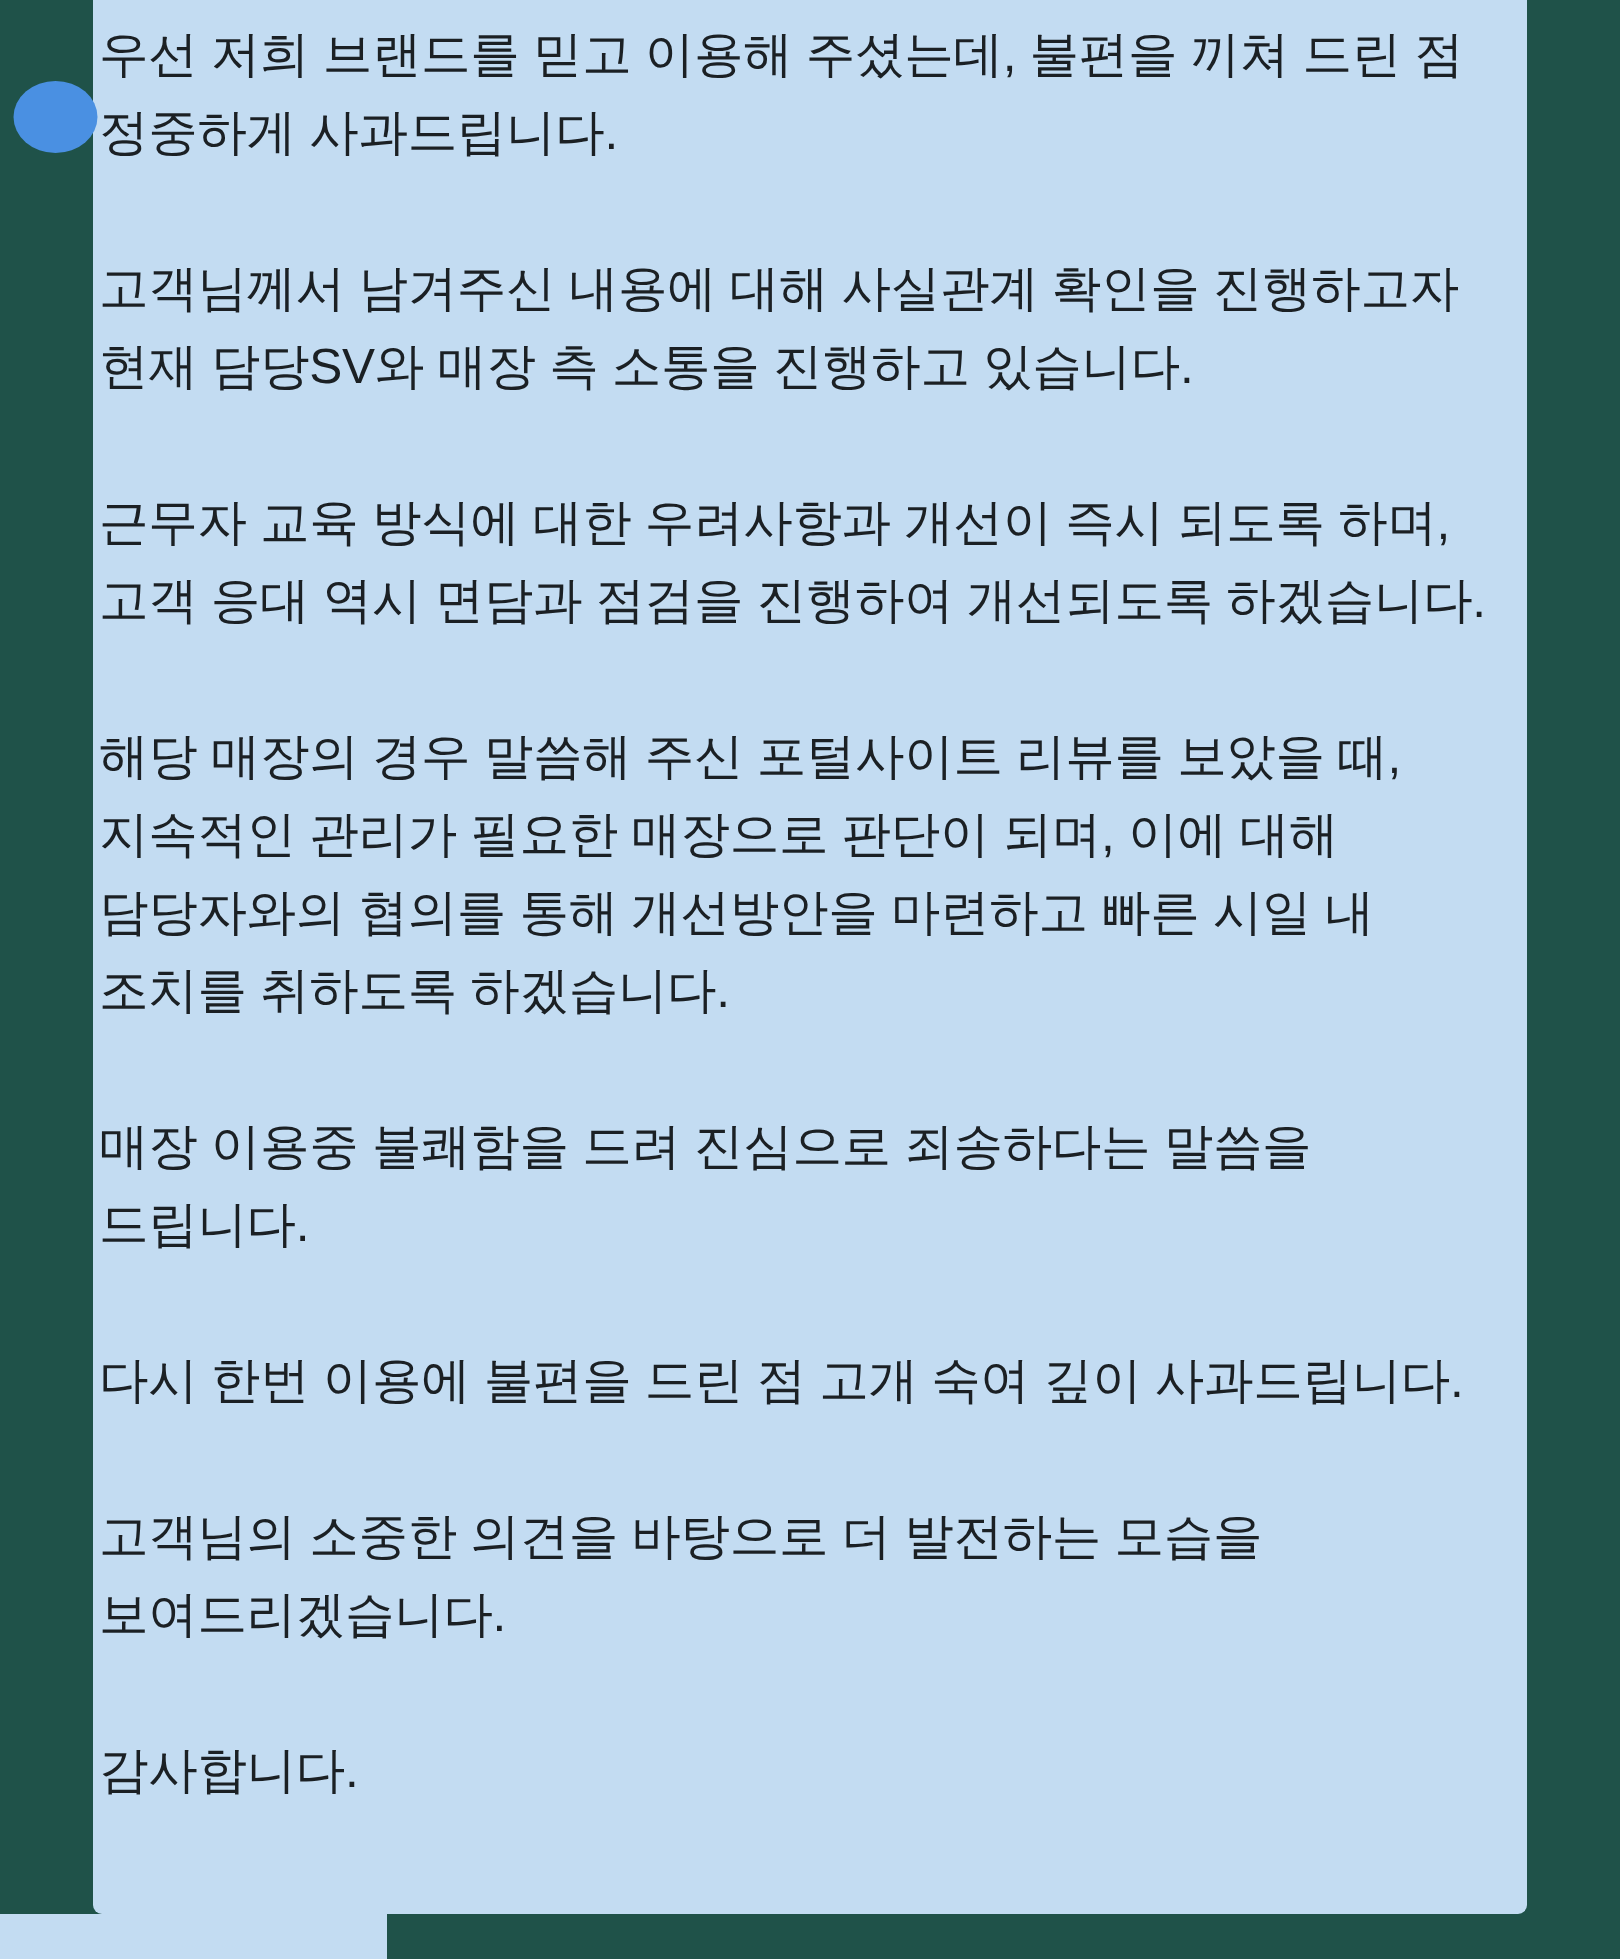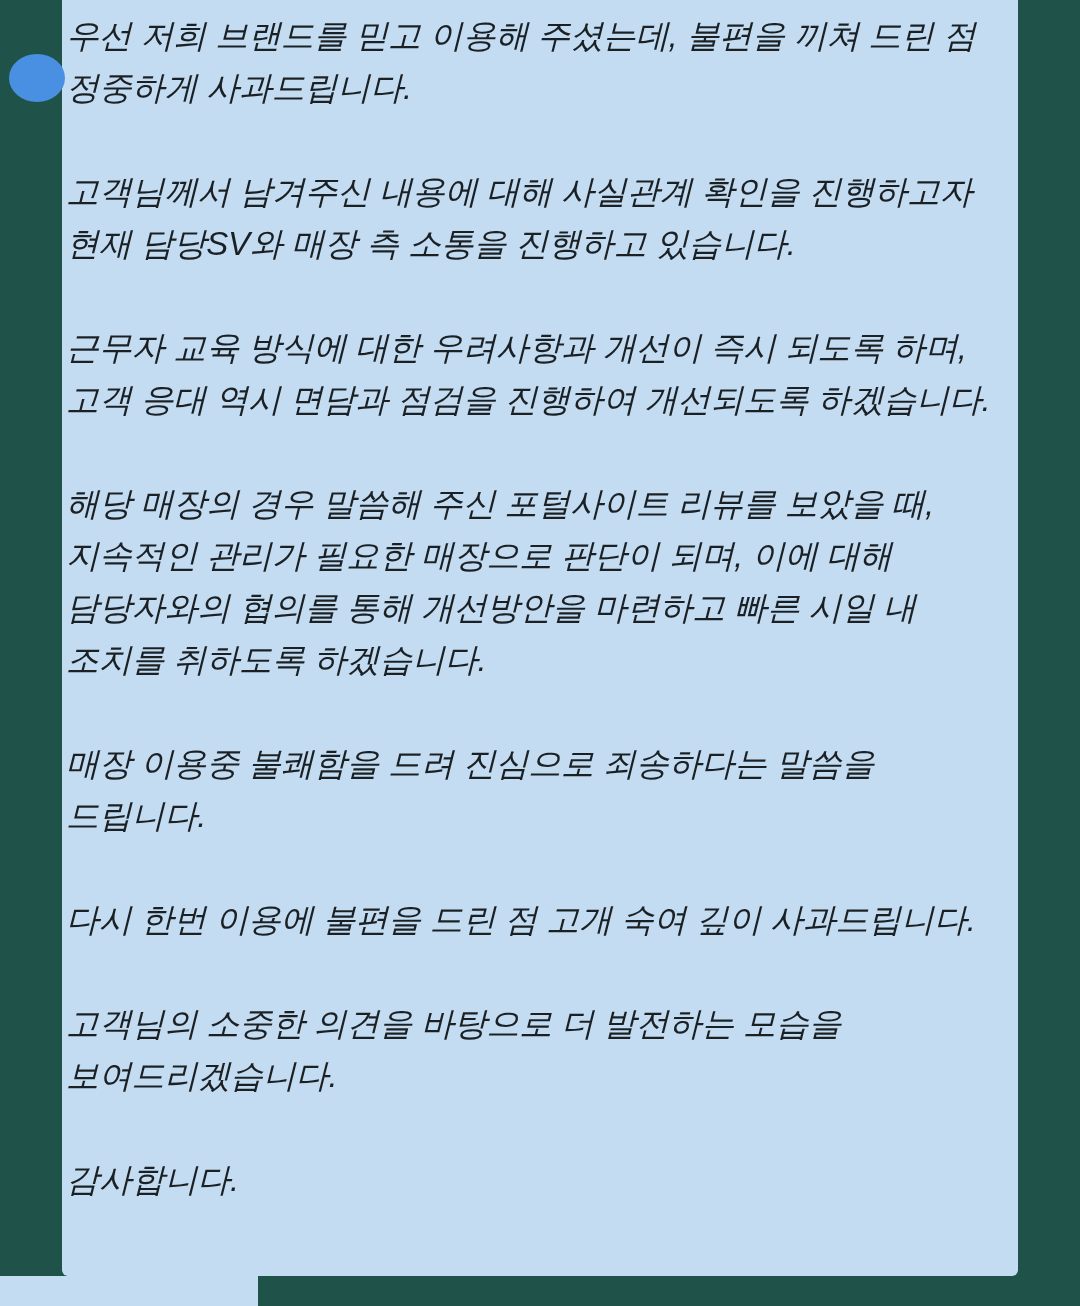--- a/index.html
+++ b/index.html
@@ -46,21 +46,20 @@
   }
 
   #message-text {
     padding: 10px 16px 0 4px;
     color: #1b2024;
     font-size: 33px;
     line-height: 52px;
     white-space: pre-wrap;
     word-break: keep-all;
     letter-spacing: -0.2px;
-    font-style: italic;
   }
 
   
   #bottom-overlay {
     position: absolute;
     left: 258px;
     top: 1276px;
     width: 760px;
     height: 30px;
     background: #1f5249;

